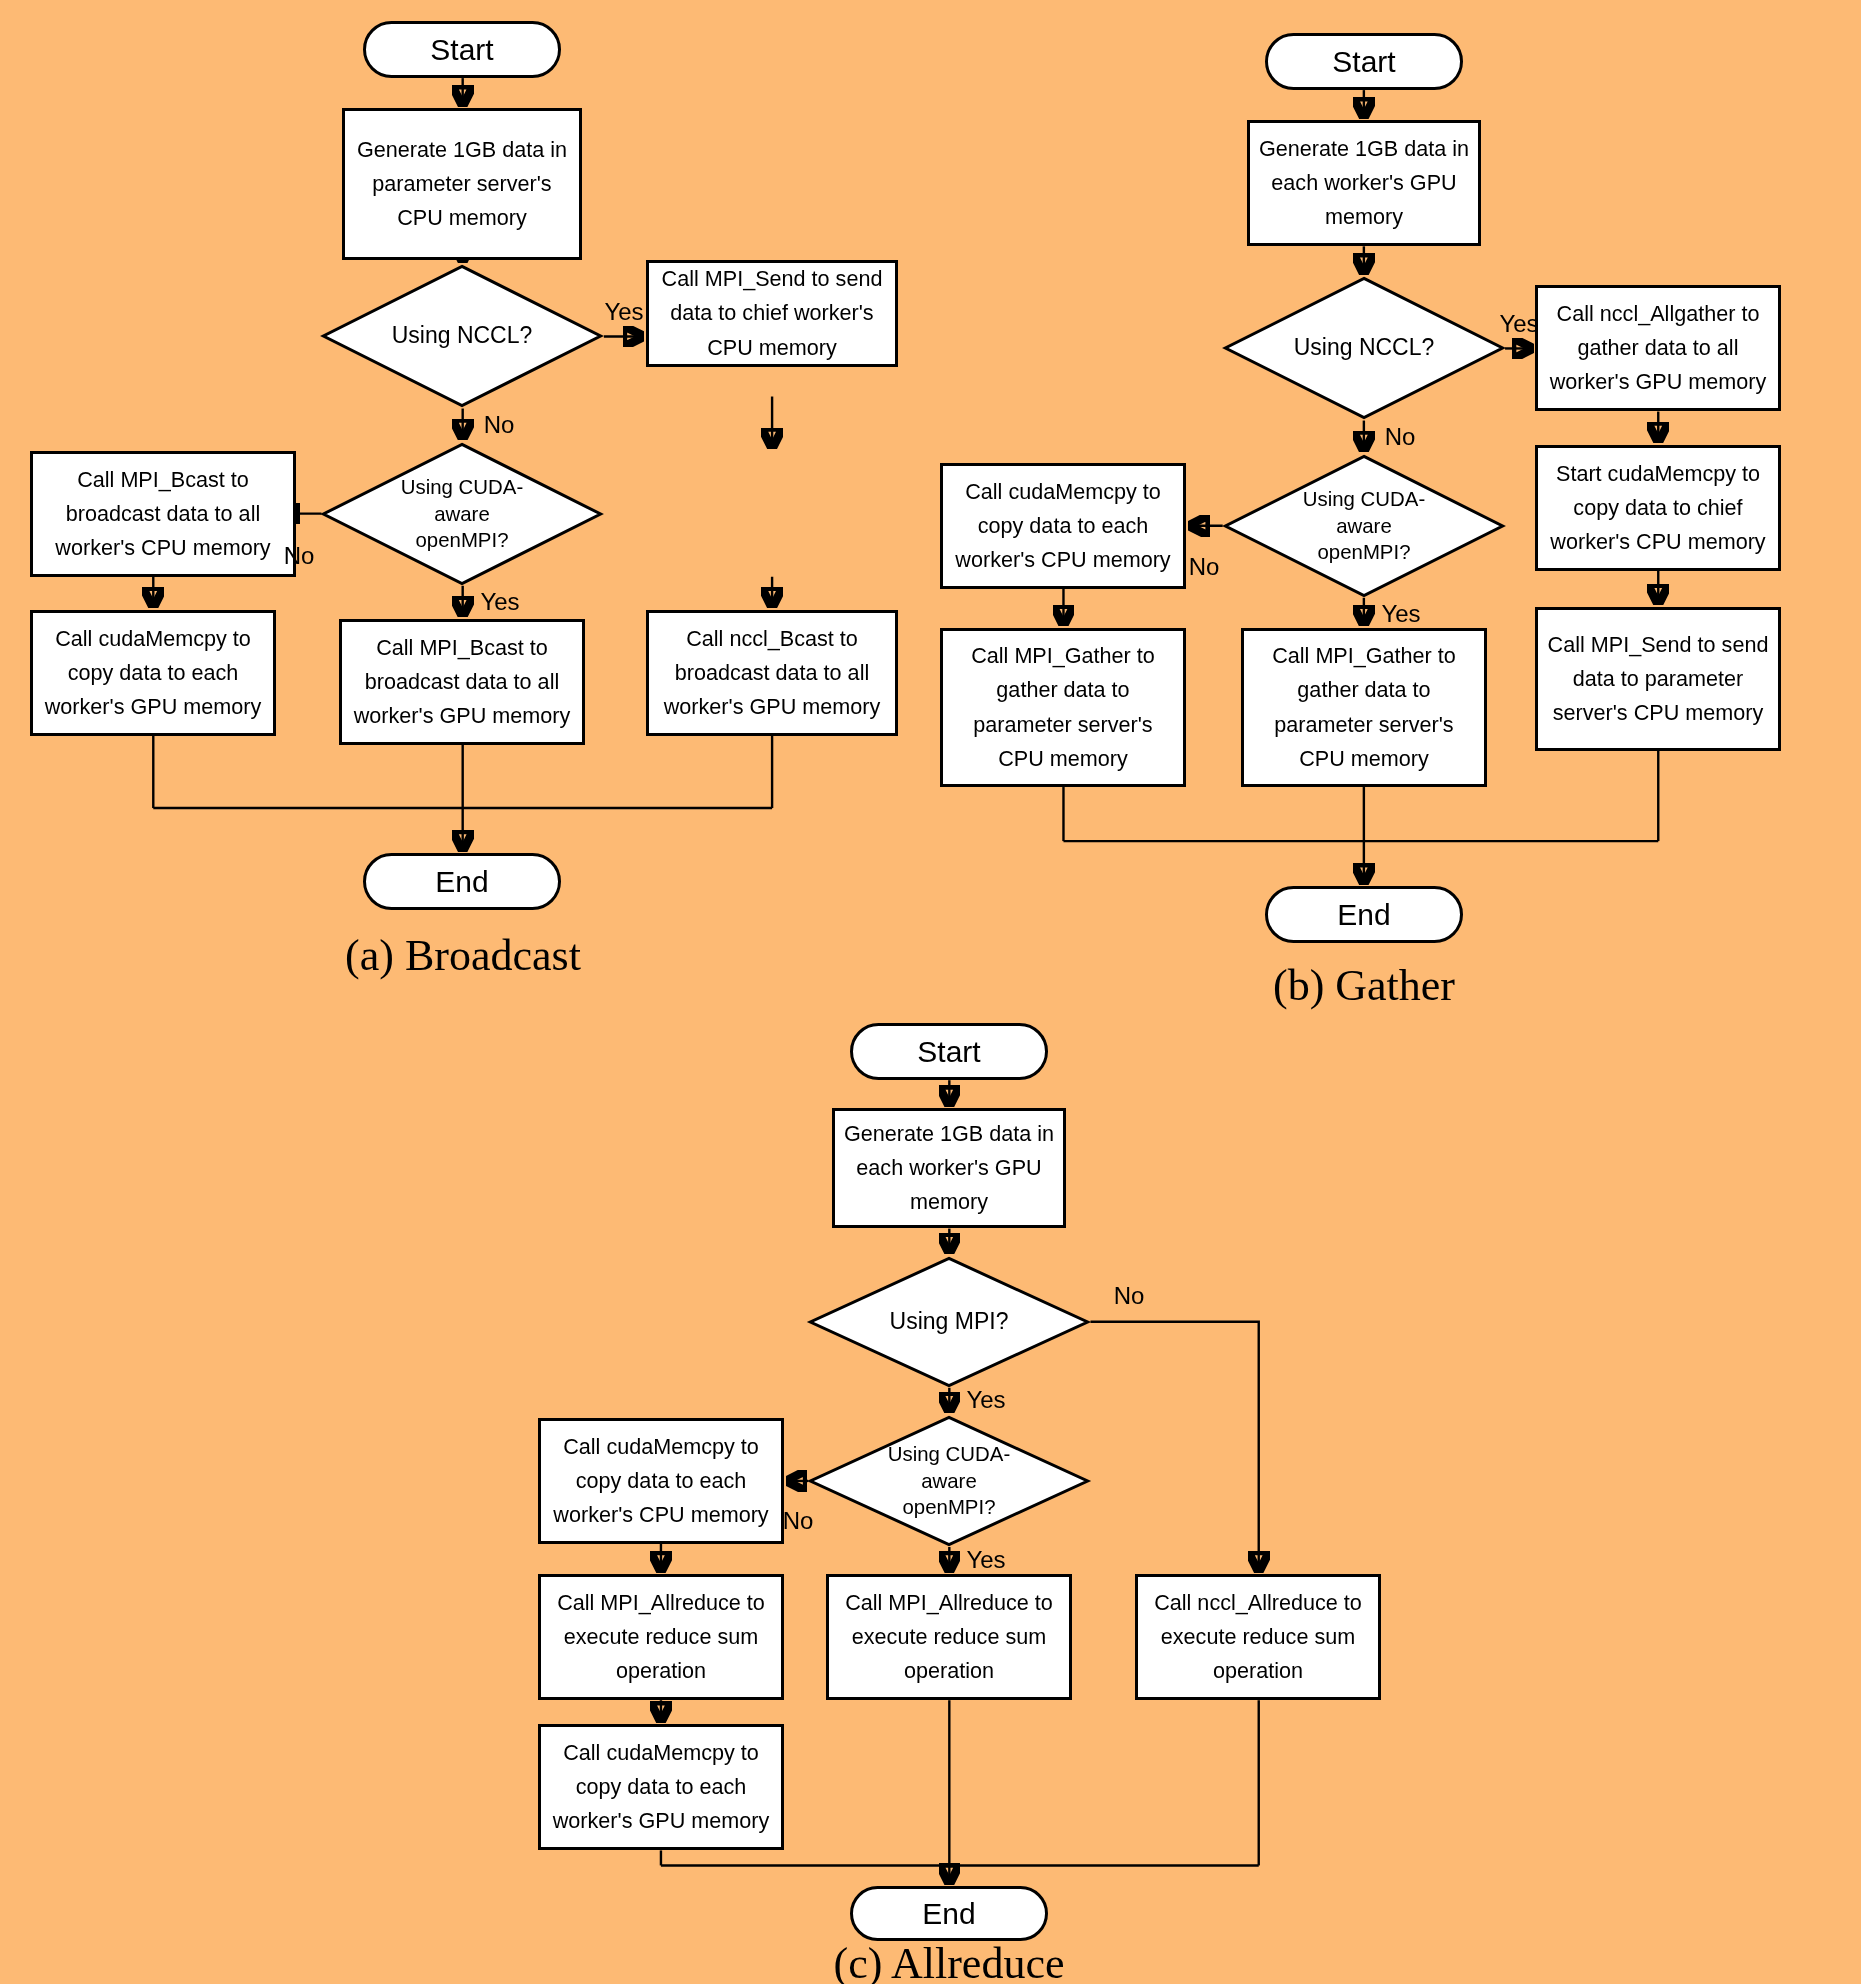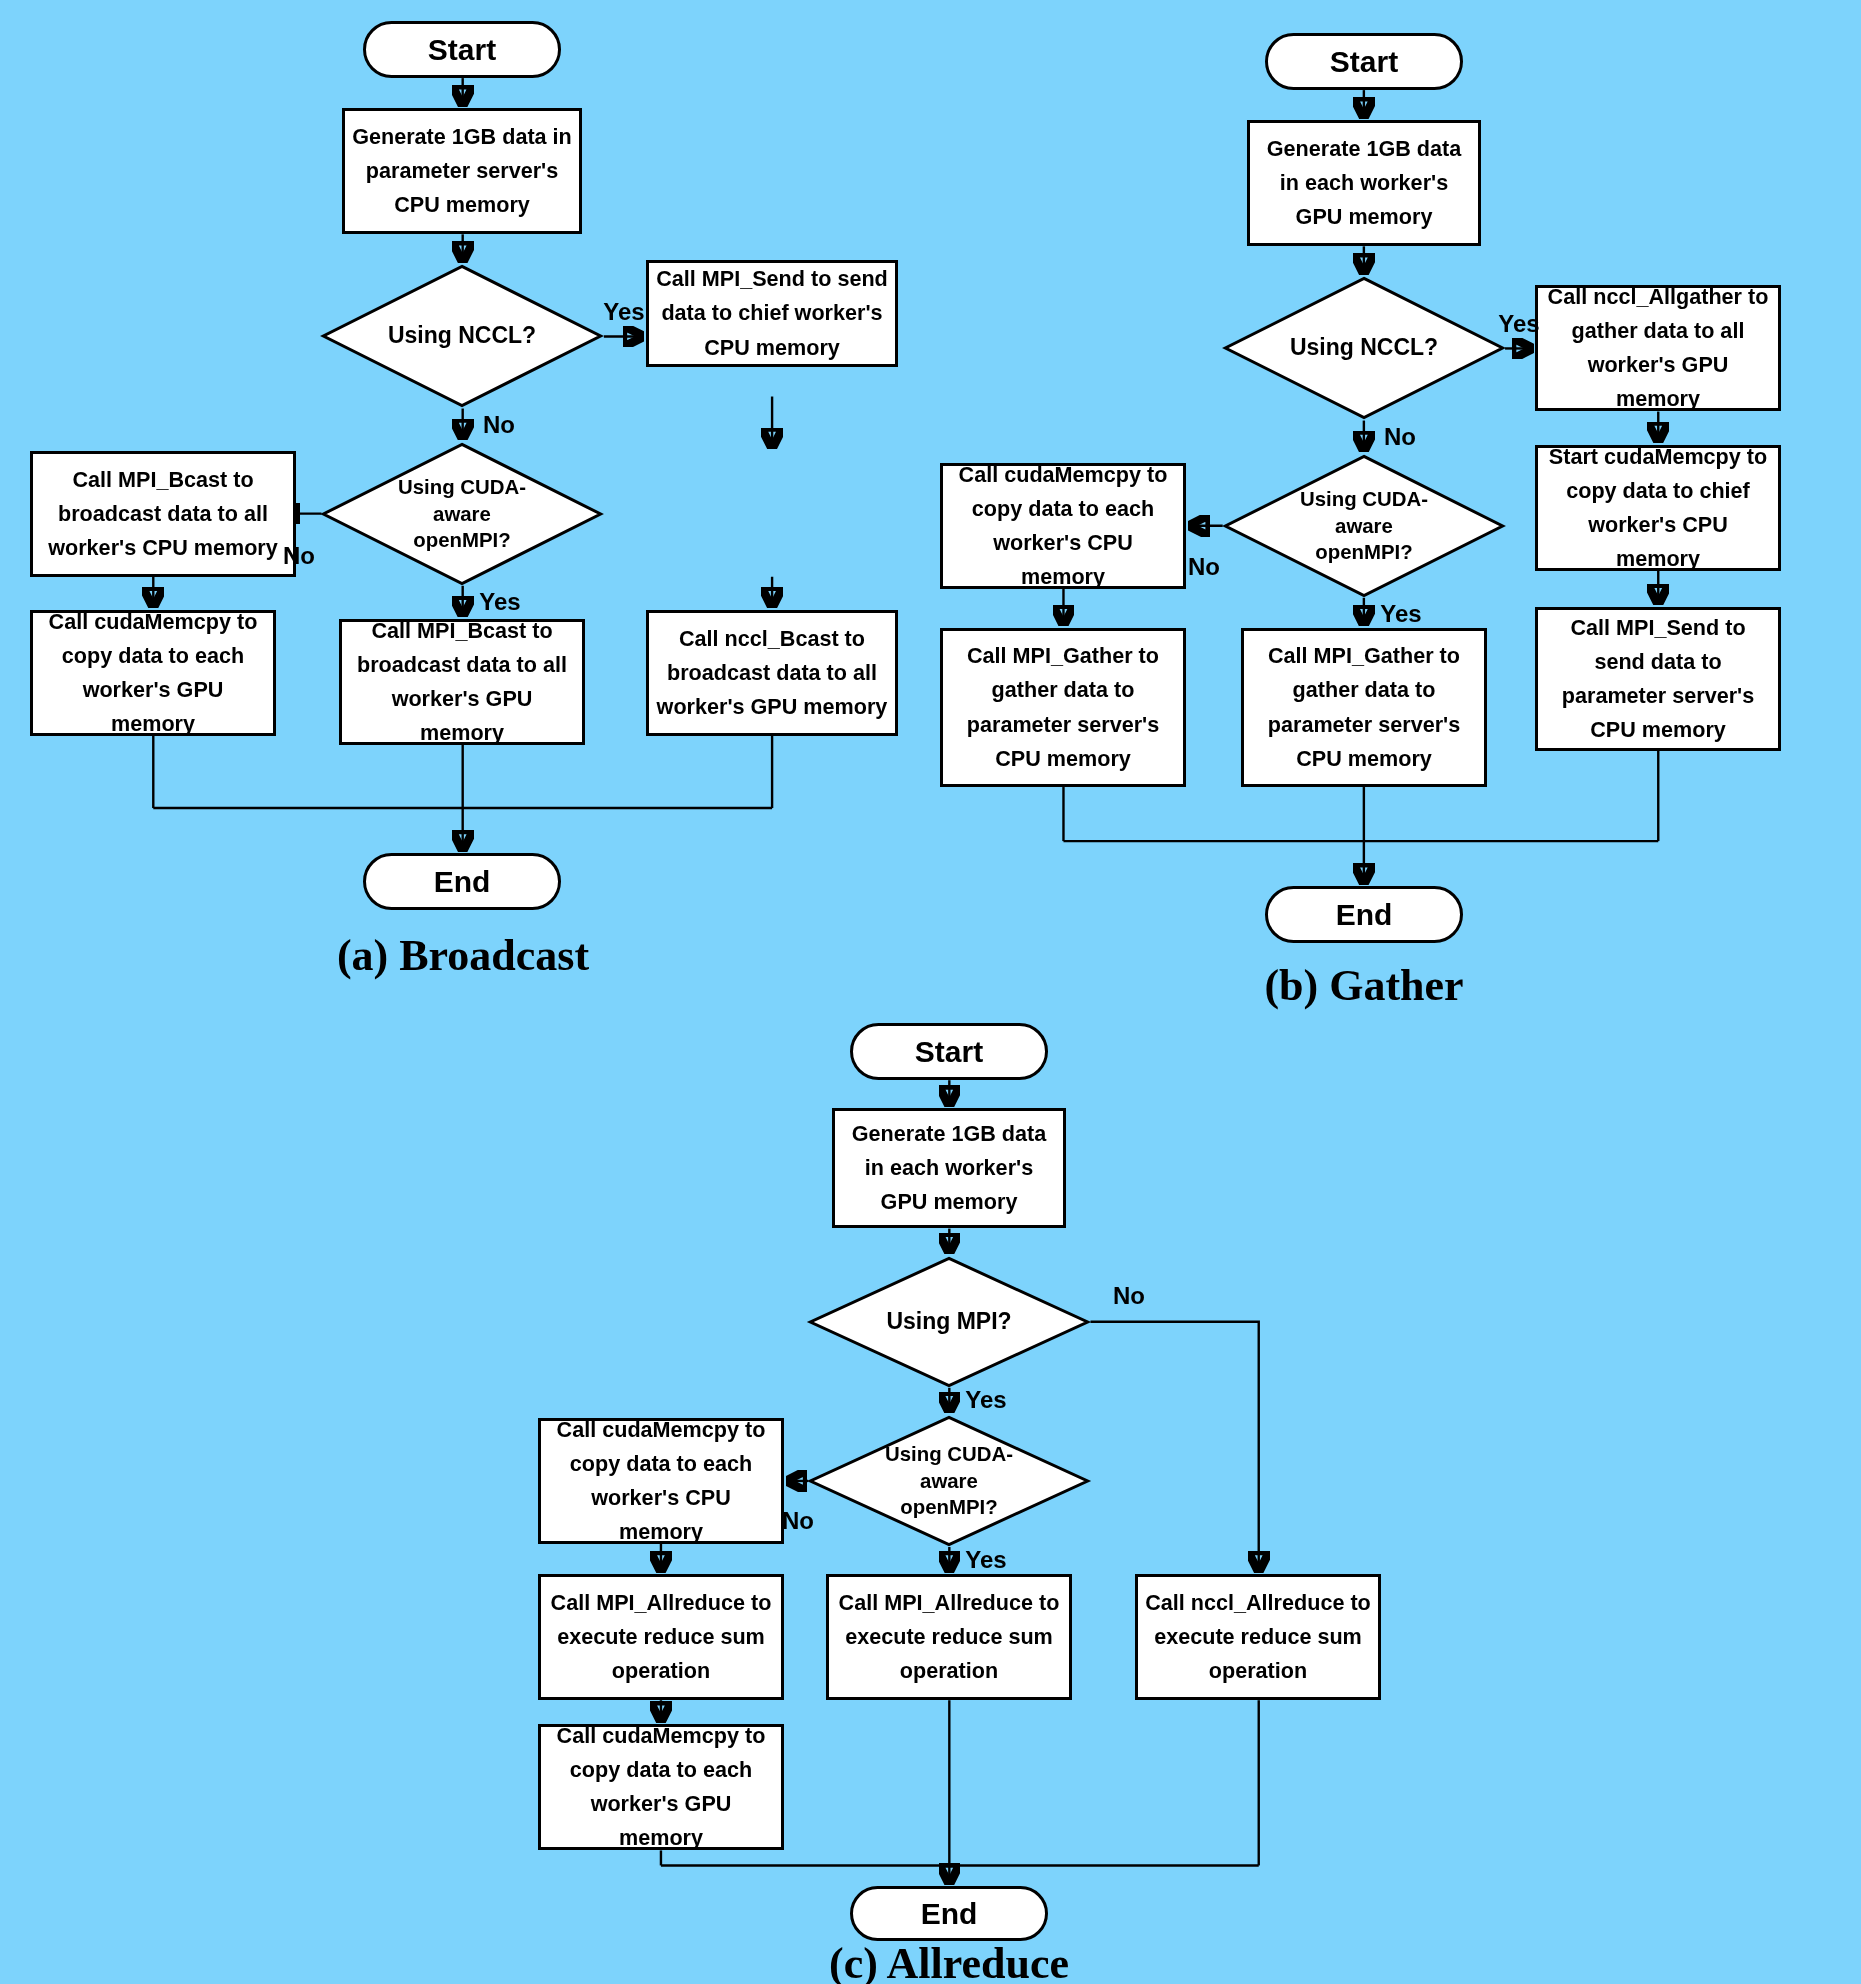--- a/index.html
+++ b/index.html
@@ -1,24 +1,23 @@
 <!DOCTYPE html>
 <html style="font-size:9.6px"><head>
 <meta charset="utf-8">
 <style>
   html,body{margin:0;padding:0;background:#ffffff;}
   .canvas{
     position:relative;
     width:1862px;
     height:1985px;
-    background:#7dd3fc;
+    background:#fdba74;
     font-family:"Liberation Sans",sans-serif;
     color:#000;
     overflow:hidden;
-    font-weight:bold;
   }
   .edges{
     position:absolute;
     left:0;top:0;
     width:1862px;height:1985px;
     pointer-events:none;
   }
   .edges path, .edges line, .edges polyline{
     fill:none;
     stroke:#000;
@@ -132,21 +131,21 @@
     <path d="M1100,2570 L1100,2614" marker-end="url(#arrow)"></path>
     <path d="M1100,2830 L1100,2864" marker-end="url(#arrow)"></path>
     <path d="M1100,3080 L1100,3105"></path>
     <path d="M2095,2830 L2095,3105"></path>
     <path d="M1100,3105 L2095,3105"></path>
     <path d="M1580,2830 L1580,3134" marker-end="url(#arrow)"></path>
   </svg>
 
   <div class="node oval" style="left:363px;top:21px;width:198px;height:57px">Start</div>
 
-  <div class="node" style="left:342px;top:108px;width:240px;height:126px">Generate 1GB data in parameter server's CPU memory</div>
+  <div class="node" style="left:342px;top:108px;width:240px;height:152px">Generate 1GB data in parameter server's CPU memory</div>
 
   <div class="diamond" style="left:321px;top:264px;width:282px;height:144px">
     <svg width="282" height="144" viewBox="0 0 470 240">
         <polygon points="235,4 466,120 235,236 4,120"></polygon>
       </svg>
     <div class="dtext">Using NCCL?</div>
   </div>
 
   <div class="node" style="left:646px;top:260px;width:252px;height:107px">Call MPI_Send to send data to chief worker's CPU memory</div>
 

